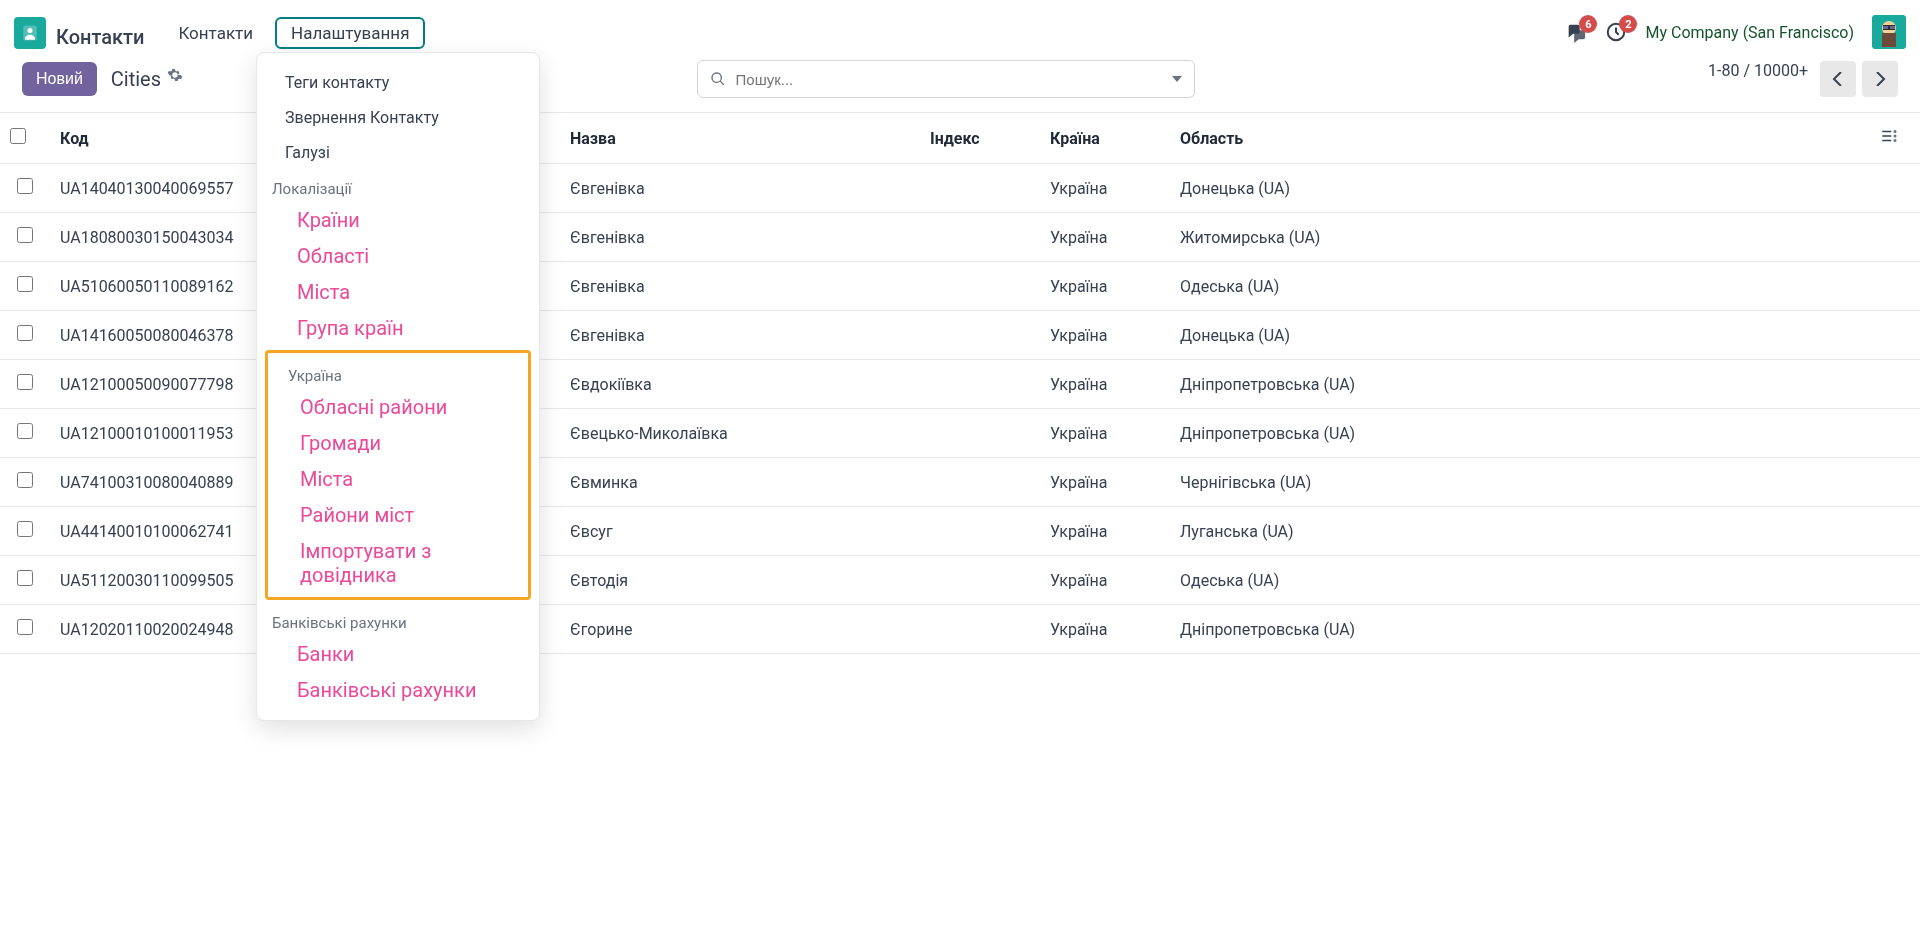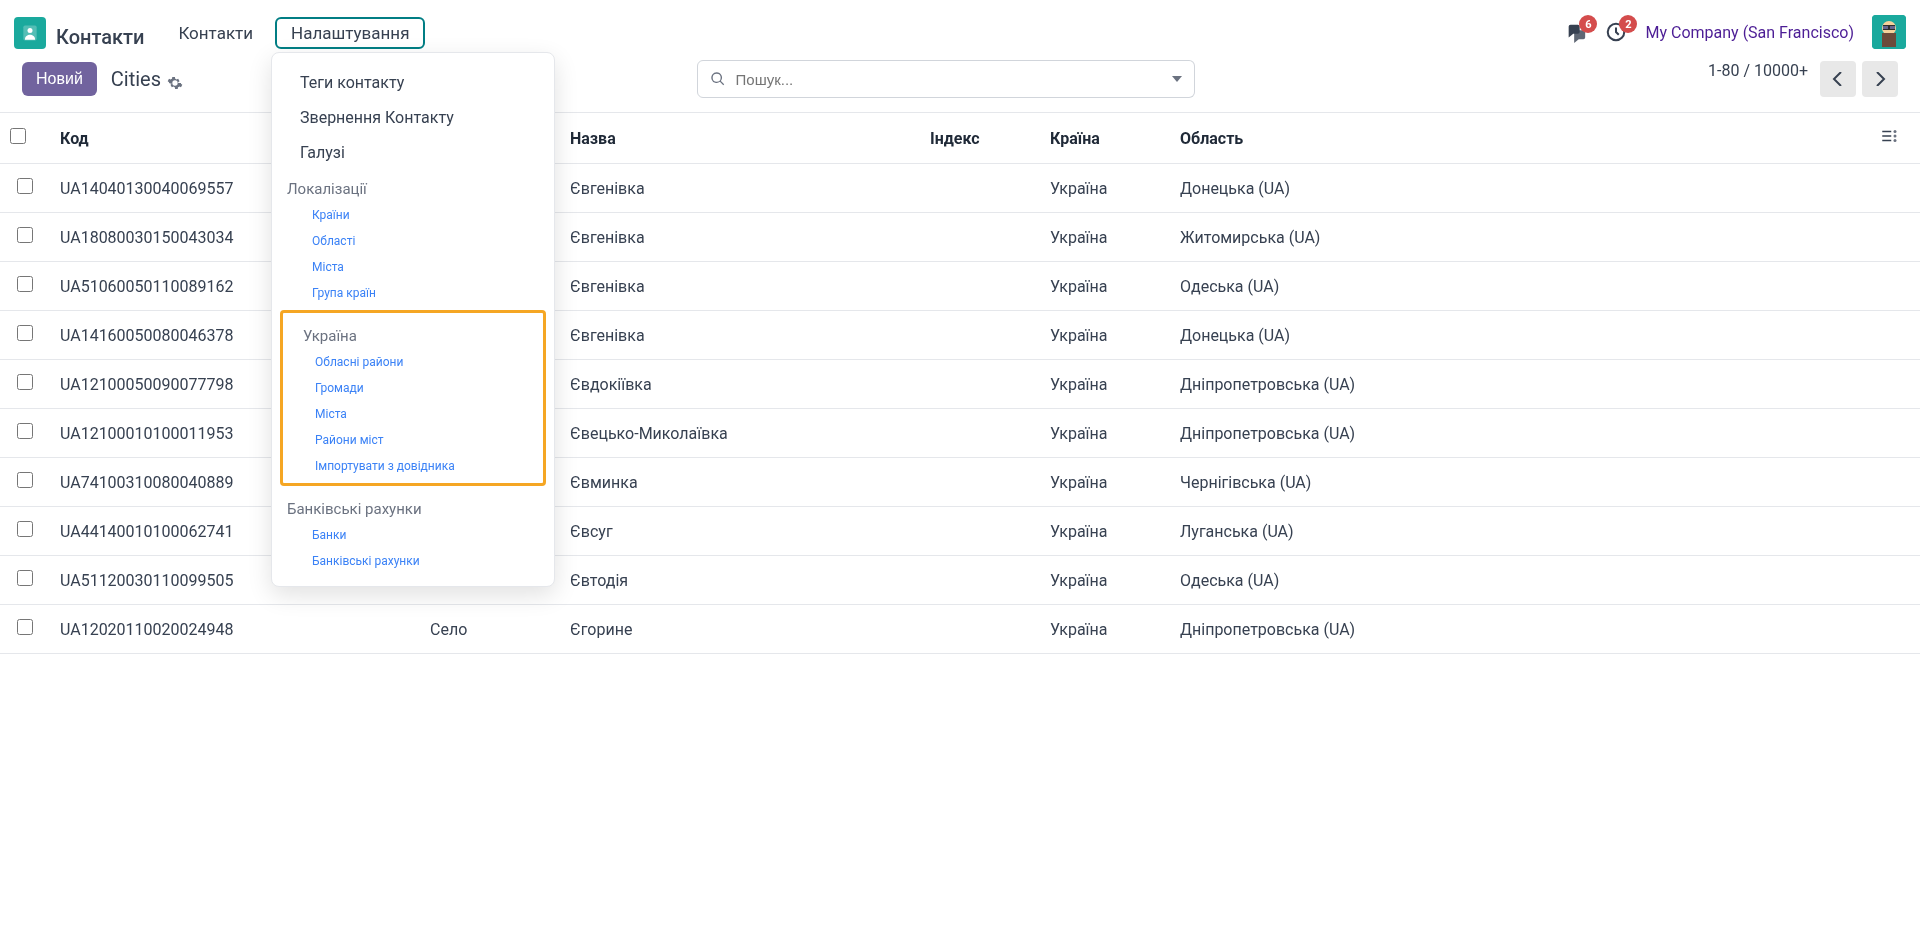--- a/index.html
+++ b/index.html
@@ -9,44 +9,44 @@
   .navbar { display:flex; align-items:flex-end; height:50px; padding:0 14px; border-bottom:1px solid #fff; }
   .app-icon { width:32px; height:32px; border-radius:4px; background:#1aa99d; display:flex; align-items:center; justify-content:center; margin-right:10px; }
   .app-icon svg { width:20px; height:20px; fill:#fff; }
   .app-name { font-size:20px; font-weight:500; color:#374151; margin-right:20px; }
   .nav-menu { display:flex; gap:8px; }
   .nav-menu a { display:inline-flex; align-items:center; padding:6px 14px; font-size:17px; color:#374151; text-decoration:none; border-radius:6px; cursor:pointer; }
   .nav-menu a.active { border:2px solid #017e84; border-radius:6px; padding:4px 14px; }
   .nav-right { margin-left:auto; display:flex; align-items:center; gap:18px; }
   .icon-btn { position:relative; display:flex; align-items:center; cursor:pointer; }
   .badge { position:absolute; top:-6px; right:-10px; background:#d44c4c; color:#fff; font-size:11px; font-weight:700; border-radius:10px; min-width:18px; height:18px; display:flex; align-items:center; justify-content:center; padding:0 4px; }
-  .company-name { font-size:16px; color:#4c1d95; }
+  .company-name { font-size:16px; color:#14532d; }
   .avatar { width:34px; height:34px; border-radius:4px; background:#1aa99d; overflow:hidden; display:flex; align-items:center; justify-content:center; }
   .avatar svg { width:100%; height:100%; }
 
   
   .control-panel { display:flex; align-items:center; padding:10px 22px 14px; gap:14px; }
   .btn-new { background:#71639e; color:#fff; border:none; padding:8px 14px; font-size:16px; border-radius:6px; cursor:pointer; }
-  .breadcrumb { font-size:20px; color:#374151; display:flex; align-items:flex-end; gap:6px; }
+  .breadcrumb { font-size:20px; color:#374151; display:flex; align-items:flex-start; gap:6px; }
   .gear-small { width:16px; height:16px; fill:#6b7280; }
   .search-wrap { margin-left:auto; display:flex; }
   .search-box { display:flex; align-items:center; border:1px solid #d1d5db; border-radius:6px; padding:6px 12px; width:470px; height:38px; }
   .search-box svg { width:16px; height:16px; fill:#6b7280; margin-right:10px; }
   .search-box input { border:none; outline:none; flex:1; font-size:15px; }
   .search-toggle { width:34px; height:38px; border:1px solid #d1d5db; border-left:none; border-radius:0 6px 6px 0; margin-left:-6px; display:flex; align-items:center; justify-content:center; cursor:pointer; background:#fff; }
   .pager { margin-left:auto; display:flex; align-items:flex-start; gap:12px; }
   .pager-text { font-size:16px; color:#374151; }
   .pager-btns { display:flex; gap:6px; }
   .pager-btn { width:36px; height:36px; background:#e8e8e8; border:none; border-radius:4px; display:flex; align-items:center; justify-content:center; cursor:pointer; }
 
   
-  .dropdown { position:absolute; left:271px; top:52px; width:284px; background:#fff; border:1px solid #e5e7eb; border-radius:8px; box-shadow:0 8px 24px rgba(0,0,0,0.12); padding:12px 0; z-index:100; }
+  .dropdown { position:absolute; left:256px; top:52px; width:284px; background:#fff; border:1px solid #e5e7eb; border-radius:8px; box-shadow:0 8px 24px rgba(0,0,0,0.12); padding:12px 0; z-index:100; }
   .dropdown .dd-item { padding:8px 28px; font-size:16px; color:#374151; cursor:pointer; }
   .dropdown .dd-header { padding:10px 15px 4px; font-size:15px; color:#6b7280; cursor:default; }
-  .dropdown .dd-sub { padding:6px 28px 6px 40px; font-size:12px; color:#3b82f6; cursor:pointer; }
+  .dropdown .dd-sub { padding:6px 28px 6px 40px; font-size:20px; color:#ec4899; cursor:pointer; }
   .highlight-box { border:3px solid #f5a623; border-radius:4px; margin:4px 8px; padding:4px 0; }
   .highlight-box .dd-header { padding-left:20px; }
   .highlight-box .dd-sub { padding-left:32px; }
 
   
   .table { width:100%; border-collapse:collapse; }
   .table th { text-align:left; font-weight:700; font-size:16px; padding:14px 10px; border-top:1px solid #e5e7eb; border-bottom:1px solid #e5e7eb; color:#1f2937; }
   .table td { padding:14px 10px; border-bottom:1px solid #e5e7eb; font-size:16px; color:#374151; }
   .col-check { width:50px; text-align:center; }
   .col-code { width:370px; }

